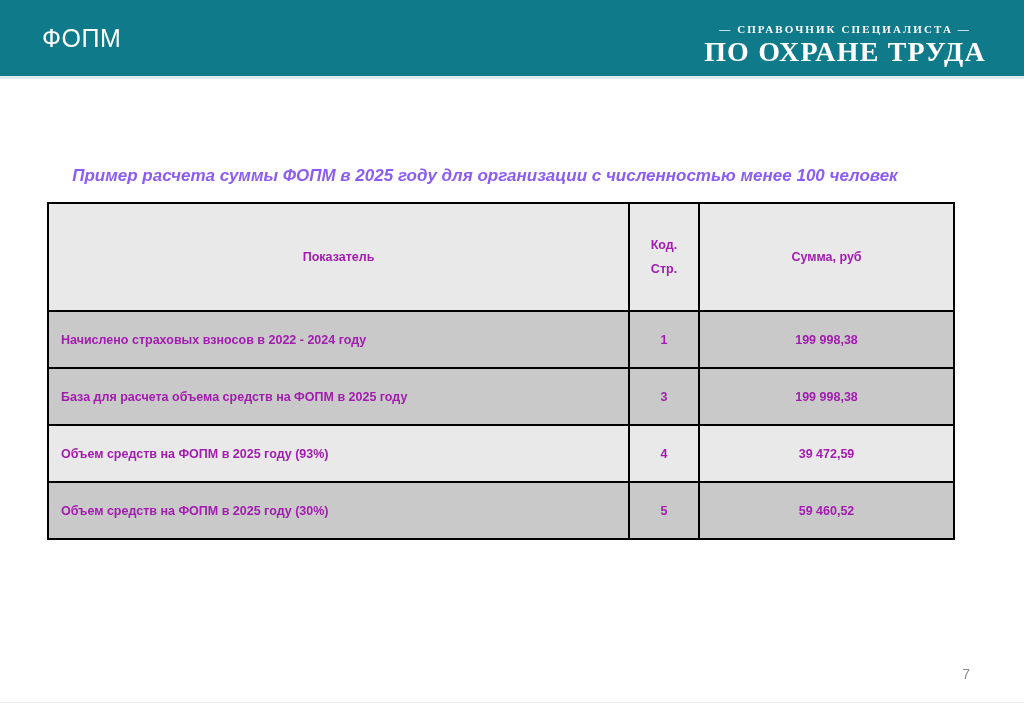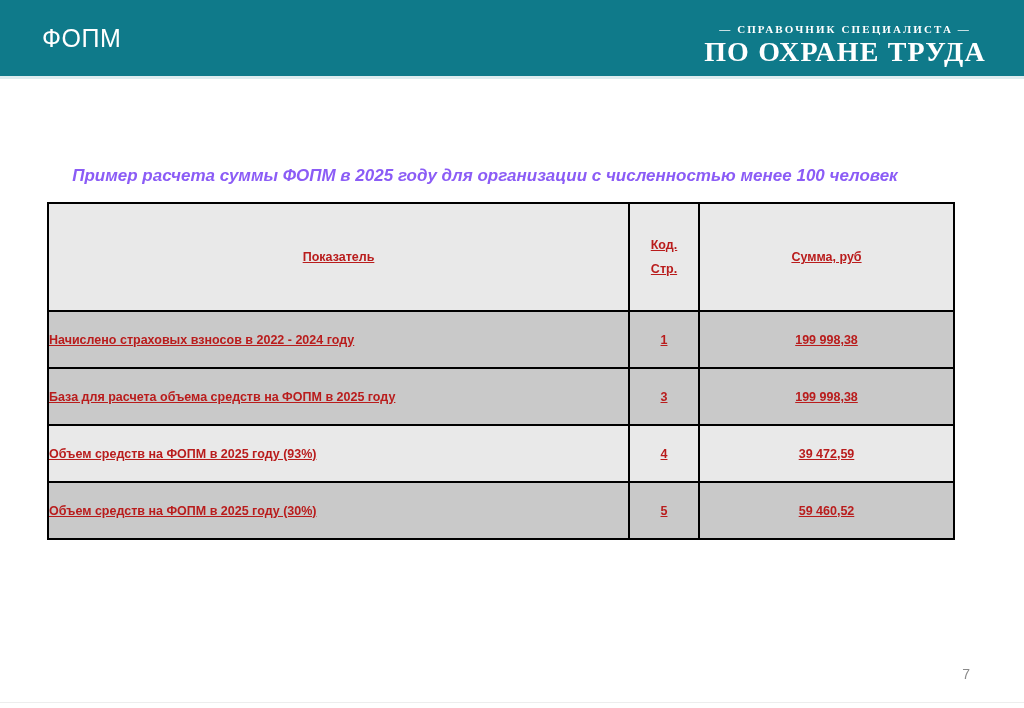--- a/index.html
+++ b/index.html
@@ -50,25 +50,24 @@
   
   .table-wrap { position: absolute; left: 47px; top: 202px; }
   table.calc {
     border-collapse: collapse;
     table-layout: fixed;
     width: 906px;
     border: 2px solid #000;
   }
   table.calc th, table.calc td {
     border: 2px solid #000;
-    font-size: 12.5px; font-weight: 700; color: #b91c1c;
-    padding: 0;
+    font-size: 12.5px; font-weight: 700; color: #a21caf;
+    padding: 12px;
     vertical-align: middle;
     overflow: hidden;
-    text-decoration: underline;
   }
   table.calc thead tr { height: 108px; background: #e9e9e9; }
   table.calc tbody tr { height: 57px; }
   tr.row-dark  { background: #c9c9c9; }
   tr.row-light { background: #e9e9e9; }
   .col-indicator { width: 581px; }
   .col-code      { width: 70px; }
   .col-sum       { width: 255px; }
   th.hdr { text-align: center; }
   .code-hdr-line { line-height: 1.95; }

